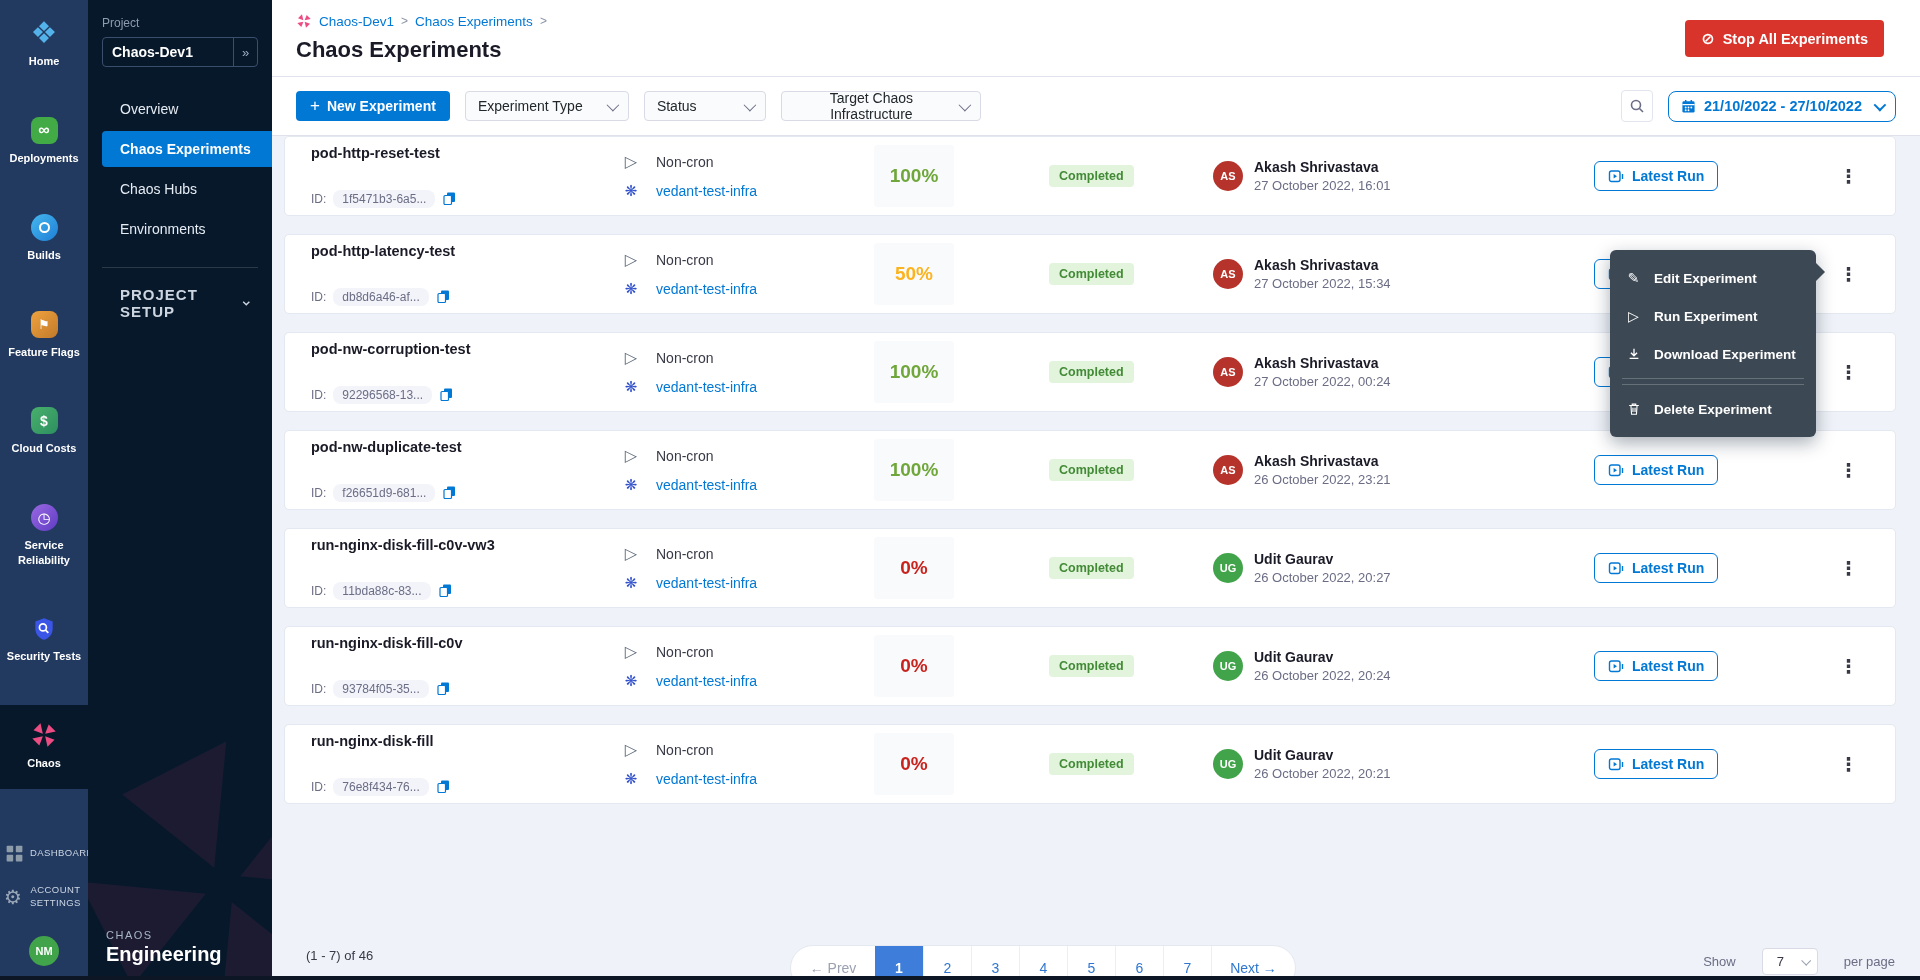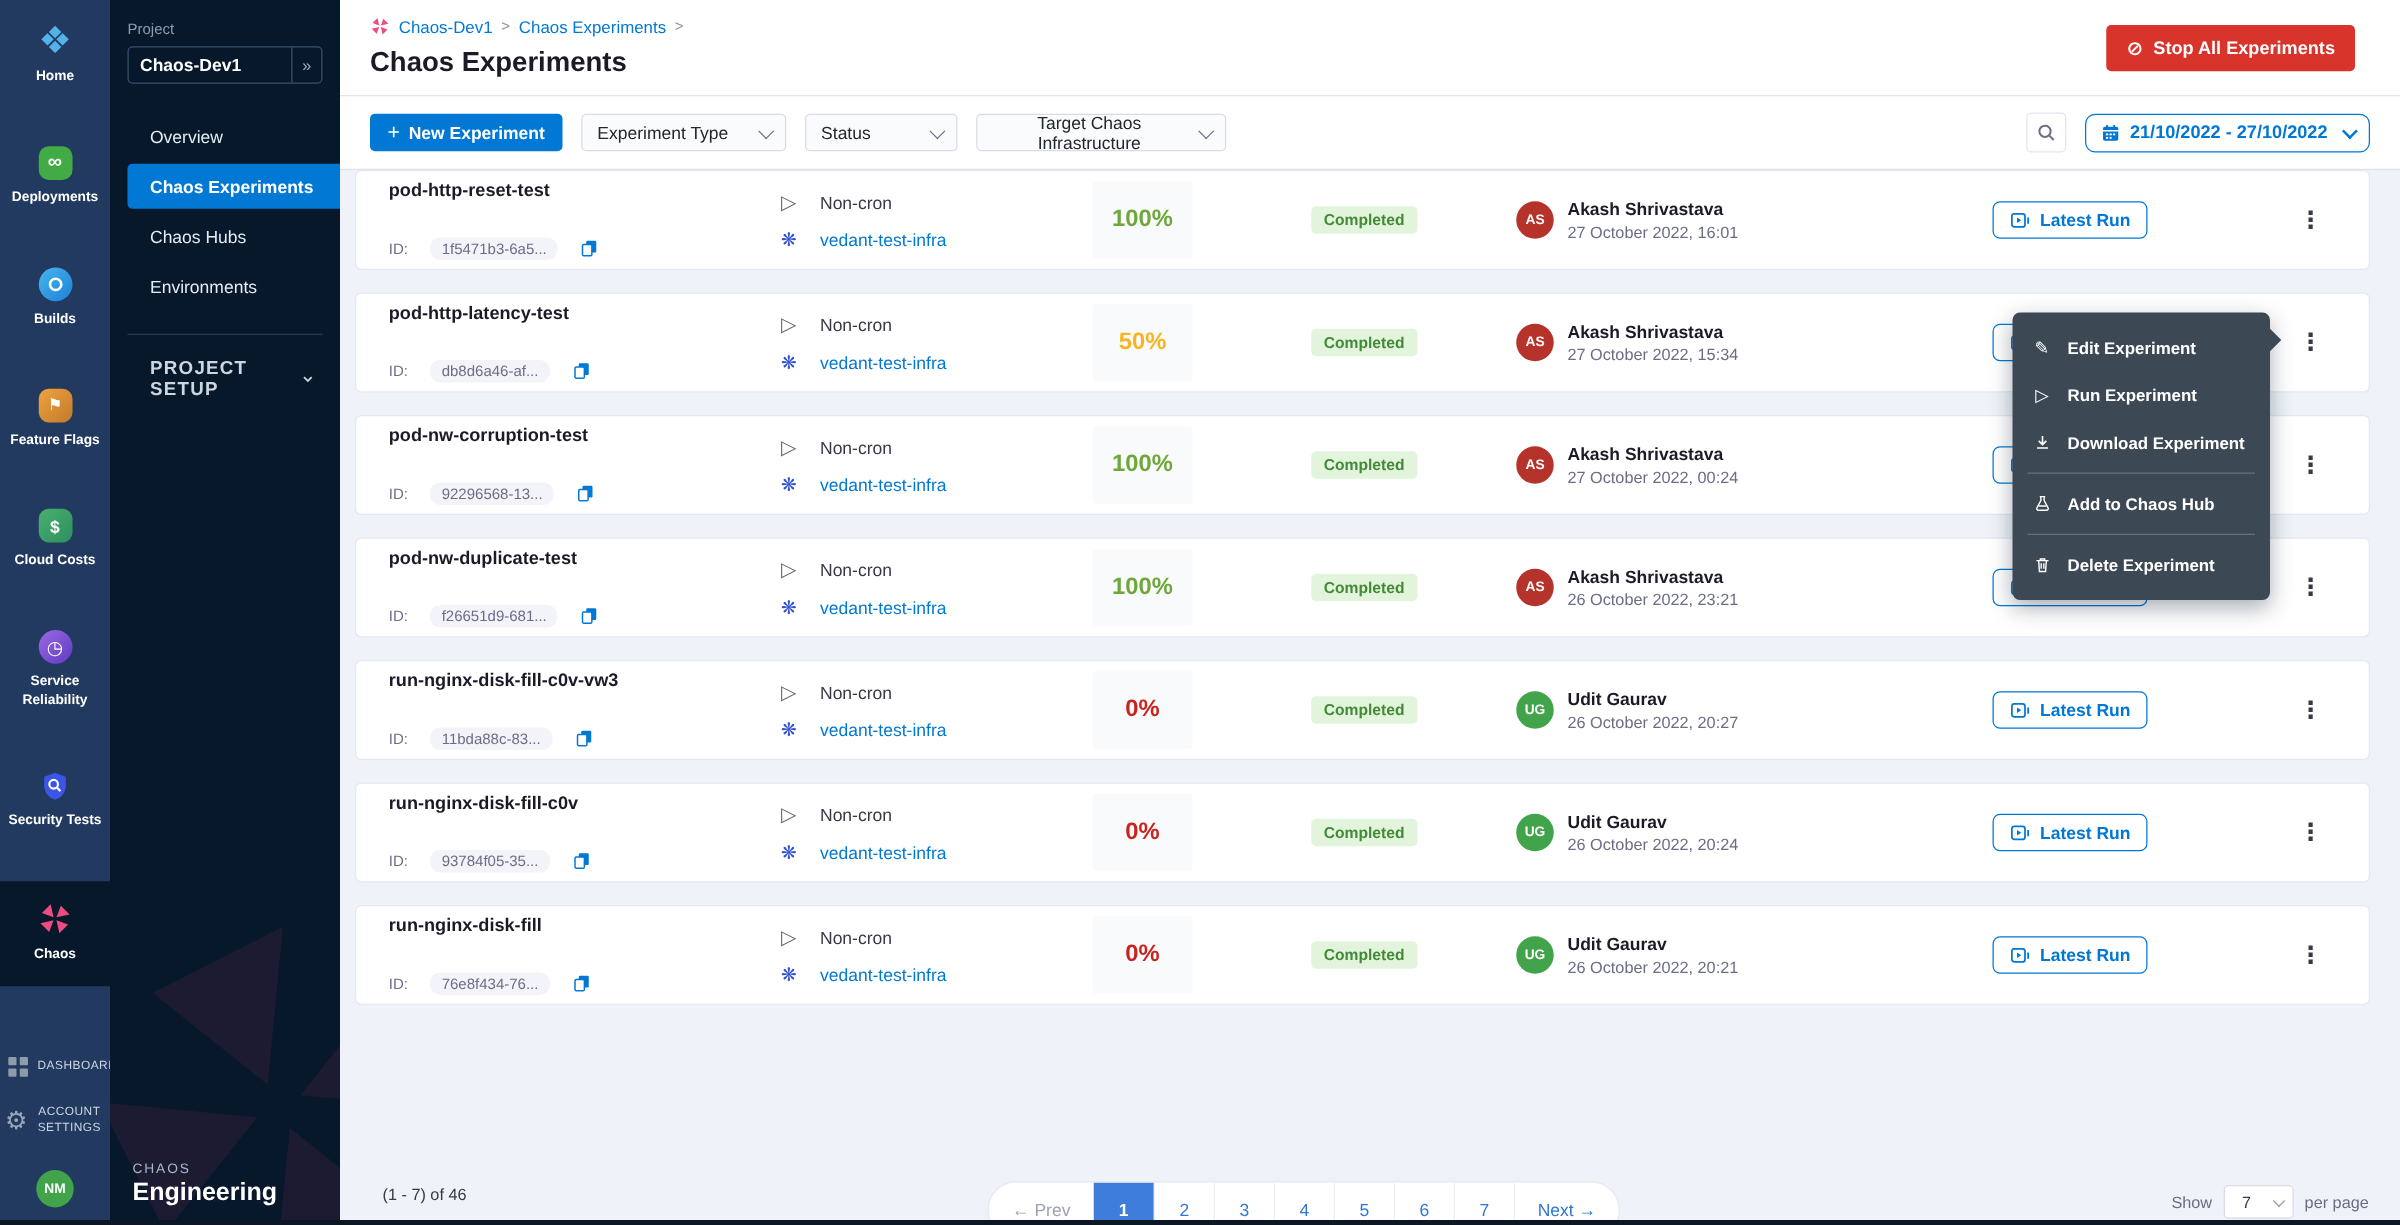--- a/index.html
+++ b/index.html
@@ -66,21 +66,21 @@
   
   .content { flex:1; position:relative; overflow:hidden; background:#eff2f8; }
   .grid-row { display:grid; grid-template-columns:327px 250px 182px 157px 368px 176px 1fr; margin:0 24px 0 12px; }
   .thead { height:86px; align-items:center; padding-top:18px; }
   .th { font-size:11.5px; font-weight:700; letter-spacing:.4px; color:#22272e; display:flex; align-items:center; gap:6px; }
   .th-1 { padding-left:26px; } .th-2 { padding-left:18px; } .th-3 { padding-left:19px; } .th-4 { padding-left:14px; } .th-5 { padding-left:15px; }
   .info-glyph { font-size:13px; color:#6b6d85; font-weight:400; }
   .row { background:#fff; border:1px solid #e4e8f0; border-radius:5px; height:80px; margin-bottom:18px; align-items:center; }
   .name-cell { display:flex; flex-direction:column; gap:9px; padding-left:26px; }
   .exp-name { font-size:14.5px; font-weight:700; color:#1b1b28; cursor:pointer; }
-  .id-line { display:flex; align-items:center; gap:18px;margin-top:20px; }
+  .id-line { display:flex; align-items:center; gap:7px;margin-top:20px; }
   .id-label { font-size:12px; color:#6b6d85; }
   .id-pill { background:#f3f3fa; border-radius:8px; padding:2px 9px; font-size:12px; color:#6b6d85; }
   .copy-icon { display:flex; cursor:pointer; }
   .details-cell { display:flex; flex-direction:column; gap:11px; padding-left:10px; }
   .detail-line { display:flex; align-items:center; gap:16px; }
   .play-glyph { font-size:16px; color:#5f6b7a; width:18px; text-align:center; }
   .flower-glyph { font-size:15px; color:#3352cc; width:18px; text-align:center; }
   .sched { font-size:14px; color:#383946; }
   .infra-link { font-size:14px; color:#0278d5; text-decoration:none; cursor:pointer; }
   .score-tile { margin-left:12px; width:80px; height:62px; background:#f9fafc; border-radius:3px; display:flex; align-items:center; justify-content:center; font-size:19px; font-weight:700; }
@@ -100,21 +100,21 @@
   .ctx-ic { width:17px; text-align:center; font-size:14px; display:flex; align-items:center; justify-content:center; }
   .ctx-divider { border-top:1px solid rgba(255,255,255,.22); margin:5px 12px; }
   
   .page-summary { position:absolute; left:34px; top:812px; font-size:13px; color:#383946; }
   .pager { position:absolute; left:518px; top:809px; height:46px; background:#fff; border:1px solid #e4e8f0; border-radius:23px; display:flex; align-items:stretch; overflow:hidden; }
   .pg { min-width:48px; display:flex; align-items:center; justify-content:center; font-size:14px; color:#2f77d1; border-left:1px solid #edeff5; cursor:pointer; padding:0 6px; }
   .pg:first-child { border-left:none; }
   .pg-prev { color:#9ba1b0; min-width:84px; }
   .pg-next { min-width:84px; font-weight:400; }
   .pg.active { background:#3e7dd9; color:#fff; font-weight:700; }
-  .show-box { position:absolute; right:25px; top:812px; display:flex; align-items:center; gap:9px; font-size:13px; color:#6b6d85;margin-left:20px; }
+  .show-box { position:absolute; right:25px; top:812px; display:flex; align-items:center; gap:26px; font-size:13px; color:#6b6d85;margin-left:20px; }
   .size-select { width:56px; height:27px; border:1px solid #d9dae5; border-radius:4px; background:#fff; display:flex; align-items:center; justify-content:space-between; padding:0 8px 0 14px; color:#383946; cursor:pointer; }
   .chev-sm { width:7px; height:7px; border-right:1.4px solid #9aa0ae; border-bottom:1.4px solid #9aa0ae; transform:rotate(45deg) translateY(-1px); }
   .window-edge { position:absolute; left:0; right:0; bottom:0; height:4px; background:#0c1624; z-index:40; }
   svg { display:block; }
 </style>
 </head>
 <body>
 
 <svg width="0" height="0" style="position:absolute">
   <defs>
@@ -684,29 +684,20 @@
   <div class="ctx-item">
     <span class="ctx-ic">
       <svg width="14" height="14" viewBox="0 0 16 16">
           <path d="M8 2 V9 M4.5 6.5 L8 10 L11.5 6.5" stroke="#fff" stroke-width="1.5" fill="none"></path>
           <path d="M3 13 H13" stroke="#fff" stroke-width="1.5"></path>
         </svg>
     </span>
     <span>Download Experiment</span>
   </div>
   <div class="ctx-divider"></div>
-  <div class="ctx-item">
-    <span class="ctx-ic">
-      <svg width="14" height="14" viewBox="0 0 16 16">
-          <path d="M5.5 1.5 H10.5 M6.5 1.5 V5 L3 11.5 A1.6 1.6 0 0 0 4.4 14 H11.6 A1.6 1.6 0 0 0 13 11.5 L9.5 5 V1.5" stroke="#fff" stroke-width="1.3" fill="none"></path>
-          <path d="M4.5 10 H11.5" stroke="#fff" stroke-width="1.3"></path>
-        </svg>
-    </span>
-    <span>Add to Chaos Hub</span>
-  </div>
   <div class="ctx-divider"></div>
   <div class="ctx-item">
     <span class="ctx-ic">
       <svg width="14" height="14" viewBox="0 0 16 16">
           <path d="M2.5 4 H13.5 M6 4 V2.5 H10 V4 M4.5 4 L5.2 14 H10.8 L11.5 4 M6.8 6.5 V11.5 M9.2 6.5 V11.5" stroke="#fff" stroke-width="1.3" fill="none"></path>
         </svg>
     </span>
     <span>Delete Experiment</span>
   </div>
 </div>

